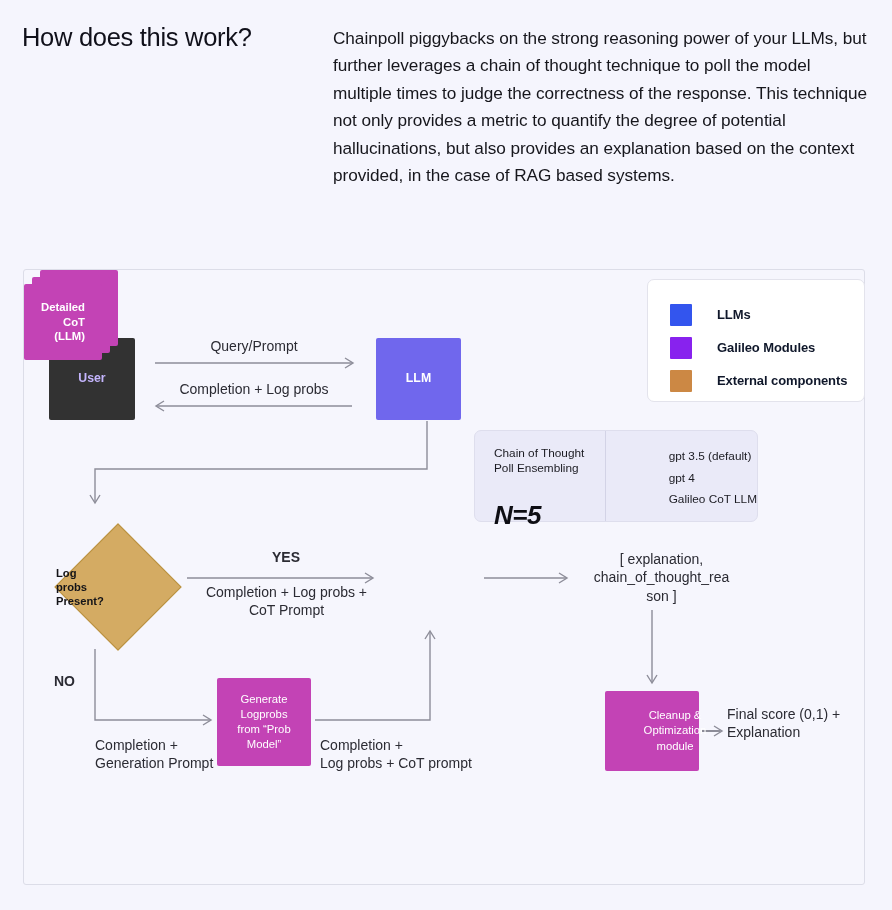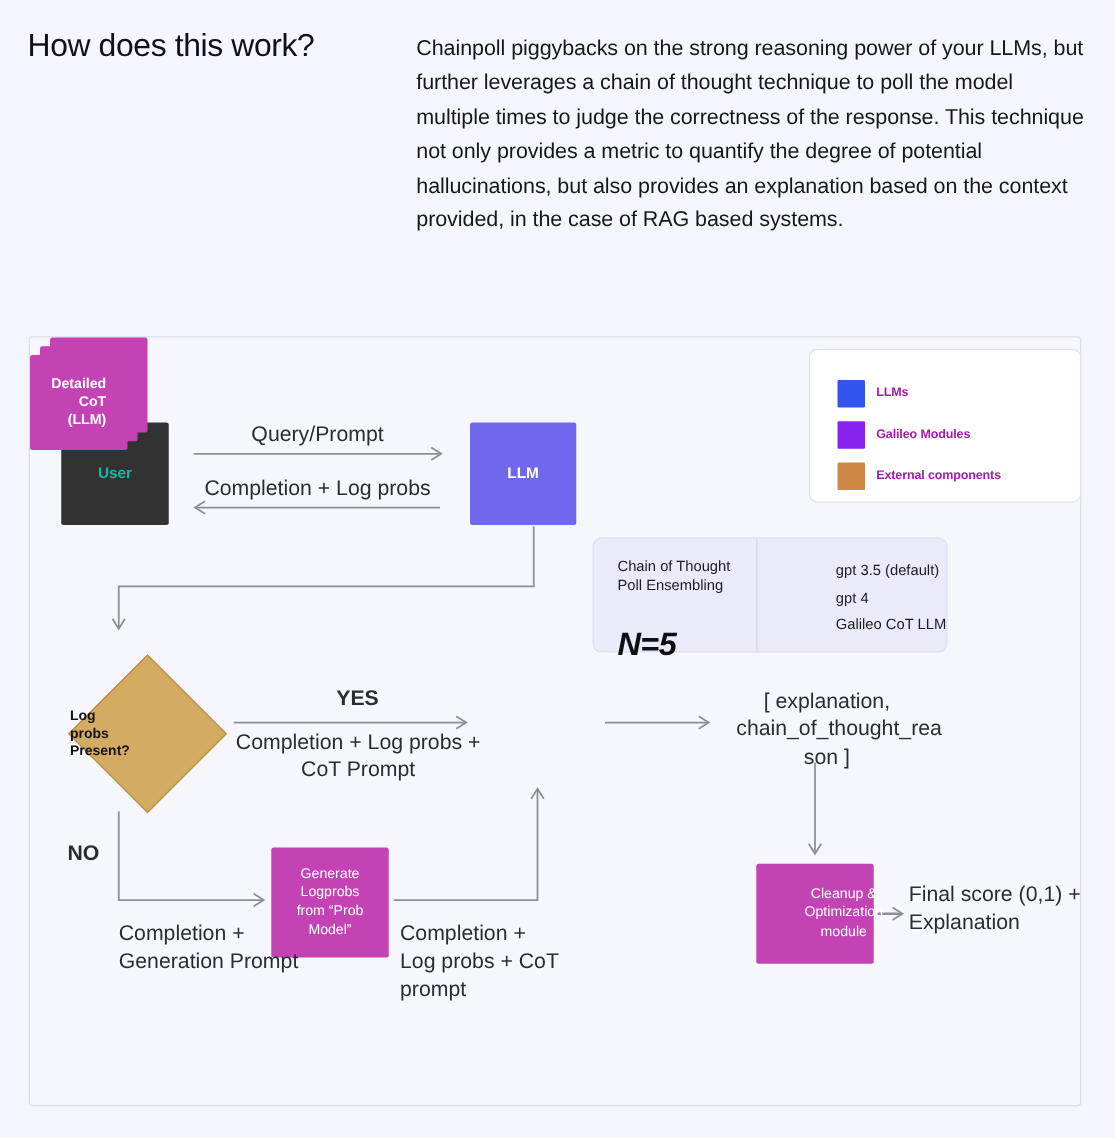--- a/index.html
+++ b/index.html
@@ -88,34 +88,34 @@
     align-items: center;
     height: 33px;
   }
   .legend-swatch {
     width: 22px;
     height: 22px;
     border-radius: 1px;
     flex: 0 0 auto;
   }
   .legend-label {
-    margin-left: 9px;
-    font-size: 10px;
+    margin-left: 25px;
+    font-size: 13px;
     font-weight: 700;
-    color: #a21caf;
+    color: #0f172a;
     letter-spacing: -0.1px;
     white-space: nowrap;
   }
 
   
   #user-node {
     left: 25px; top: 68px;
     width: 86px; height: 82px;
     background: #323232;
-    color: #14b8a6;
+    color: #c4b5fd;
     font-size: 12.3px;
     font-weight: 700;
     border-radius: 2px;
   }
   #llm-node {
     left: 352px; top: 68px;
     width: 85px; height: 82px;
     background: #7067ed;
     color: #ffffff;
     font-size: 12.3px;
@@ -236,21 +236,21 @@
   .cot-option {
     font-size: 11.8px;
     line-height: 21.5px;
     color: #1b1b22;
     white-space: nowrap;
   }
 
   
   .edge-label {
     position: absolute;
-    font-size: 17px;
+    font-size: 14px;
     color: #2b2b33;
     line-height: 1.32;
     white-space: pre-line;
   }
   .edge-label.center { text-align: center; }
 
   #label-query-prompt       { left: 132px; top: 67px;  width: 196px; }
   #label-completion-logprob { left: 132px; top: 110px; width: 196px; }
   #label-yes                { left: 167px; top: 278px; width: 190px; font-weight: 700; }
   #label-yes-detail         { left: 145px; top: 313px; width: 235px; }

